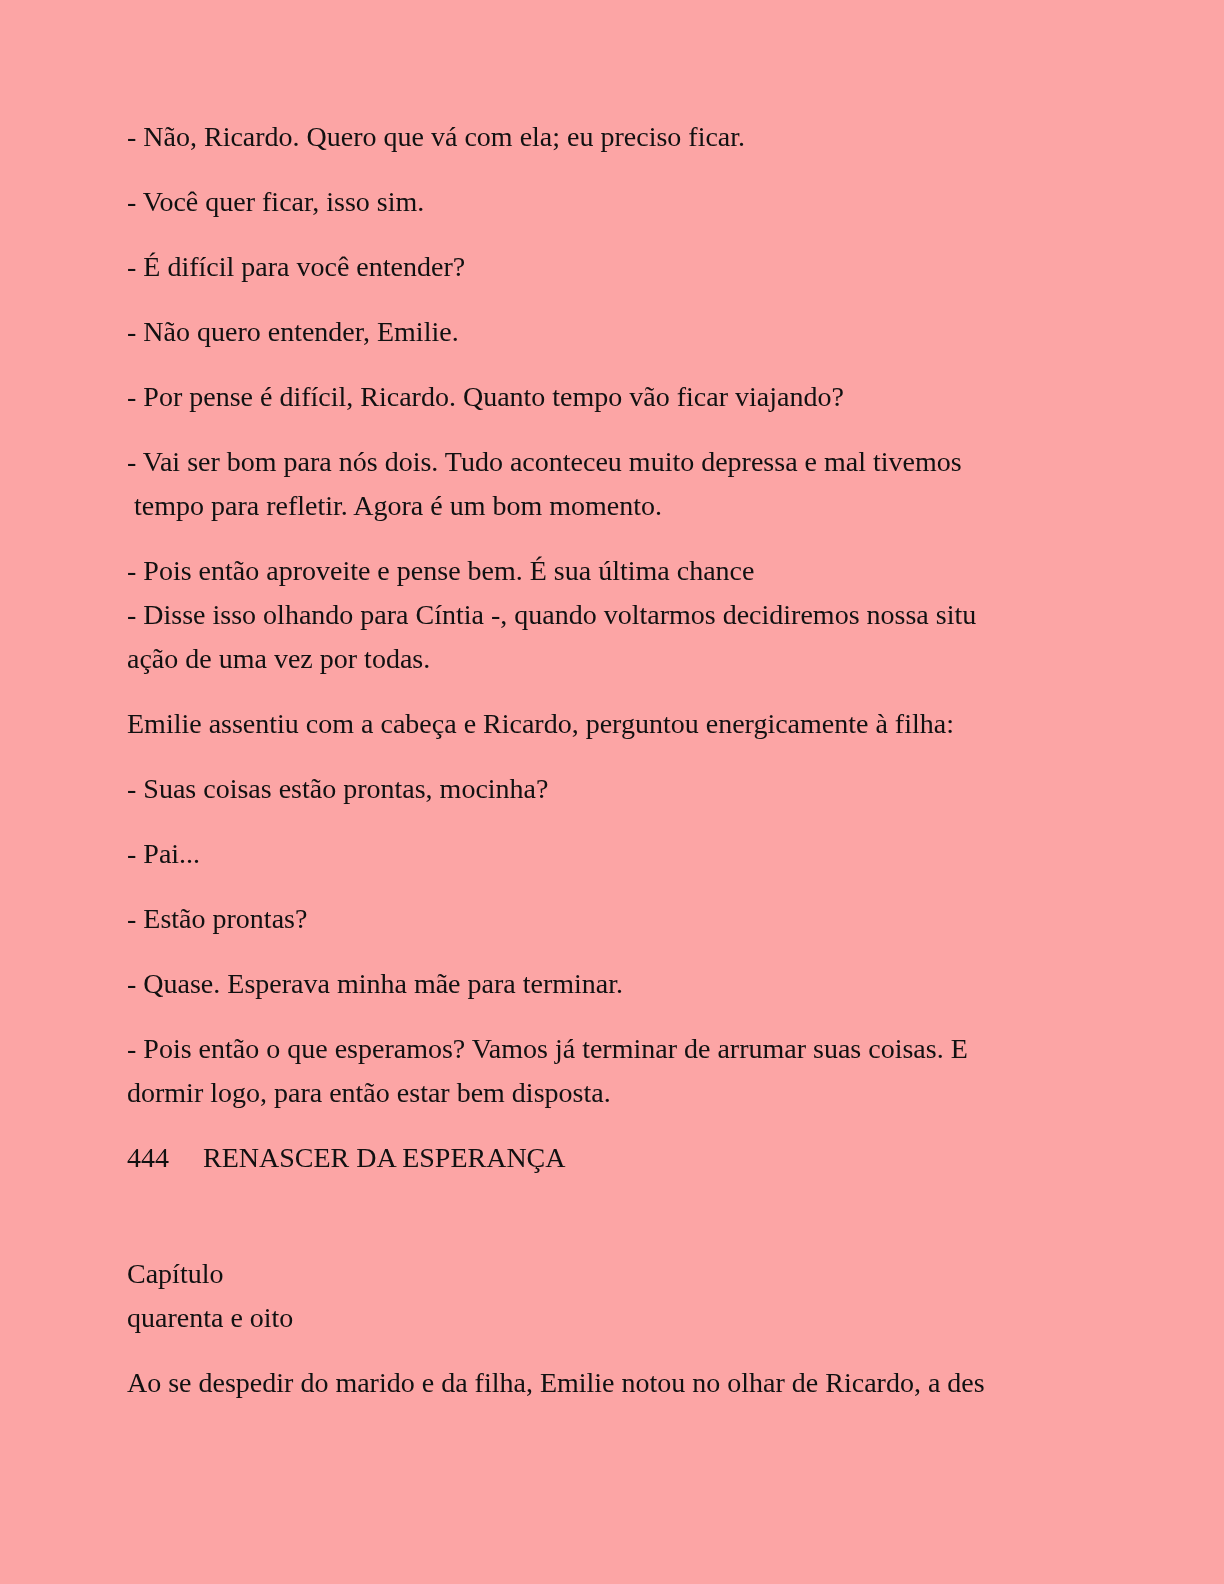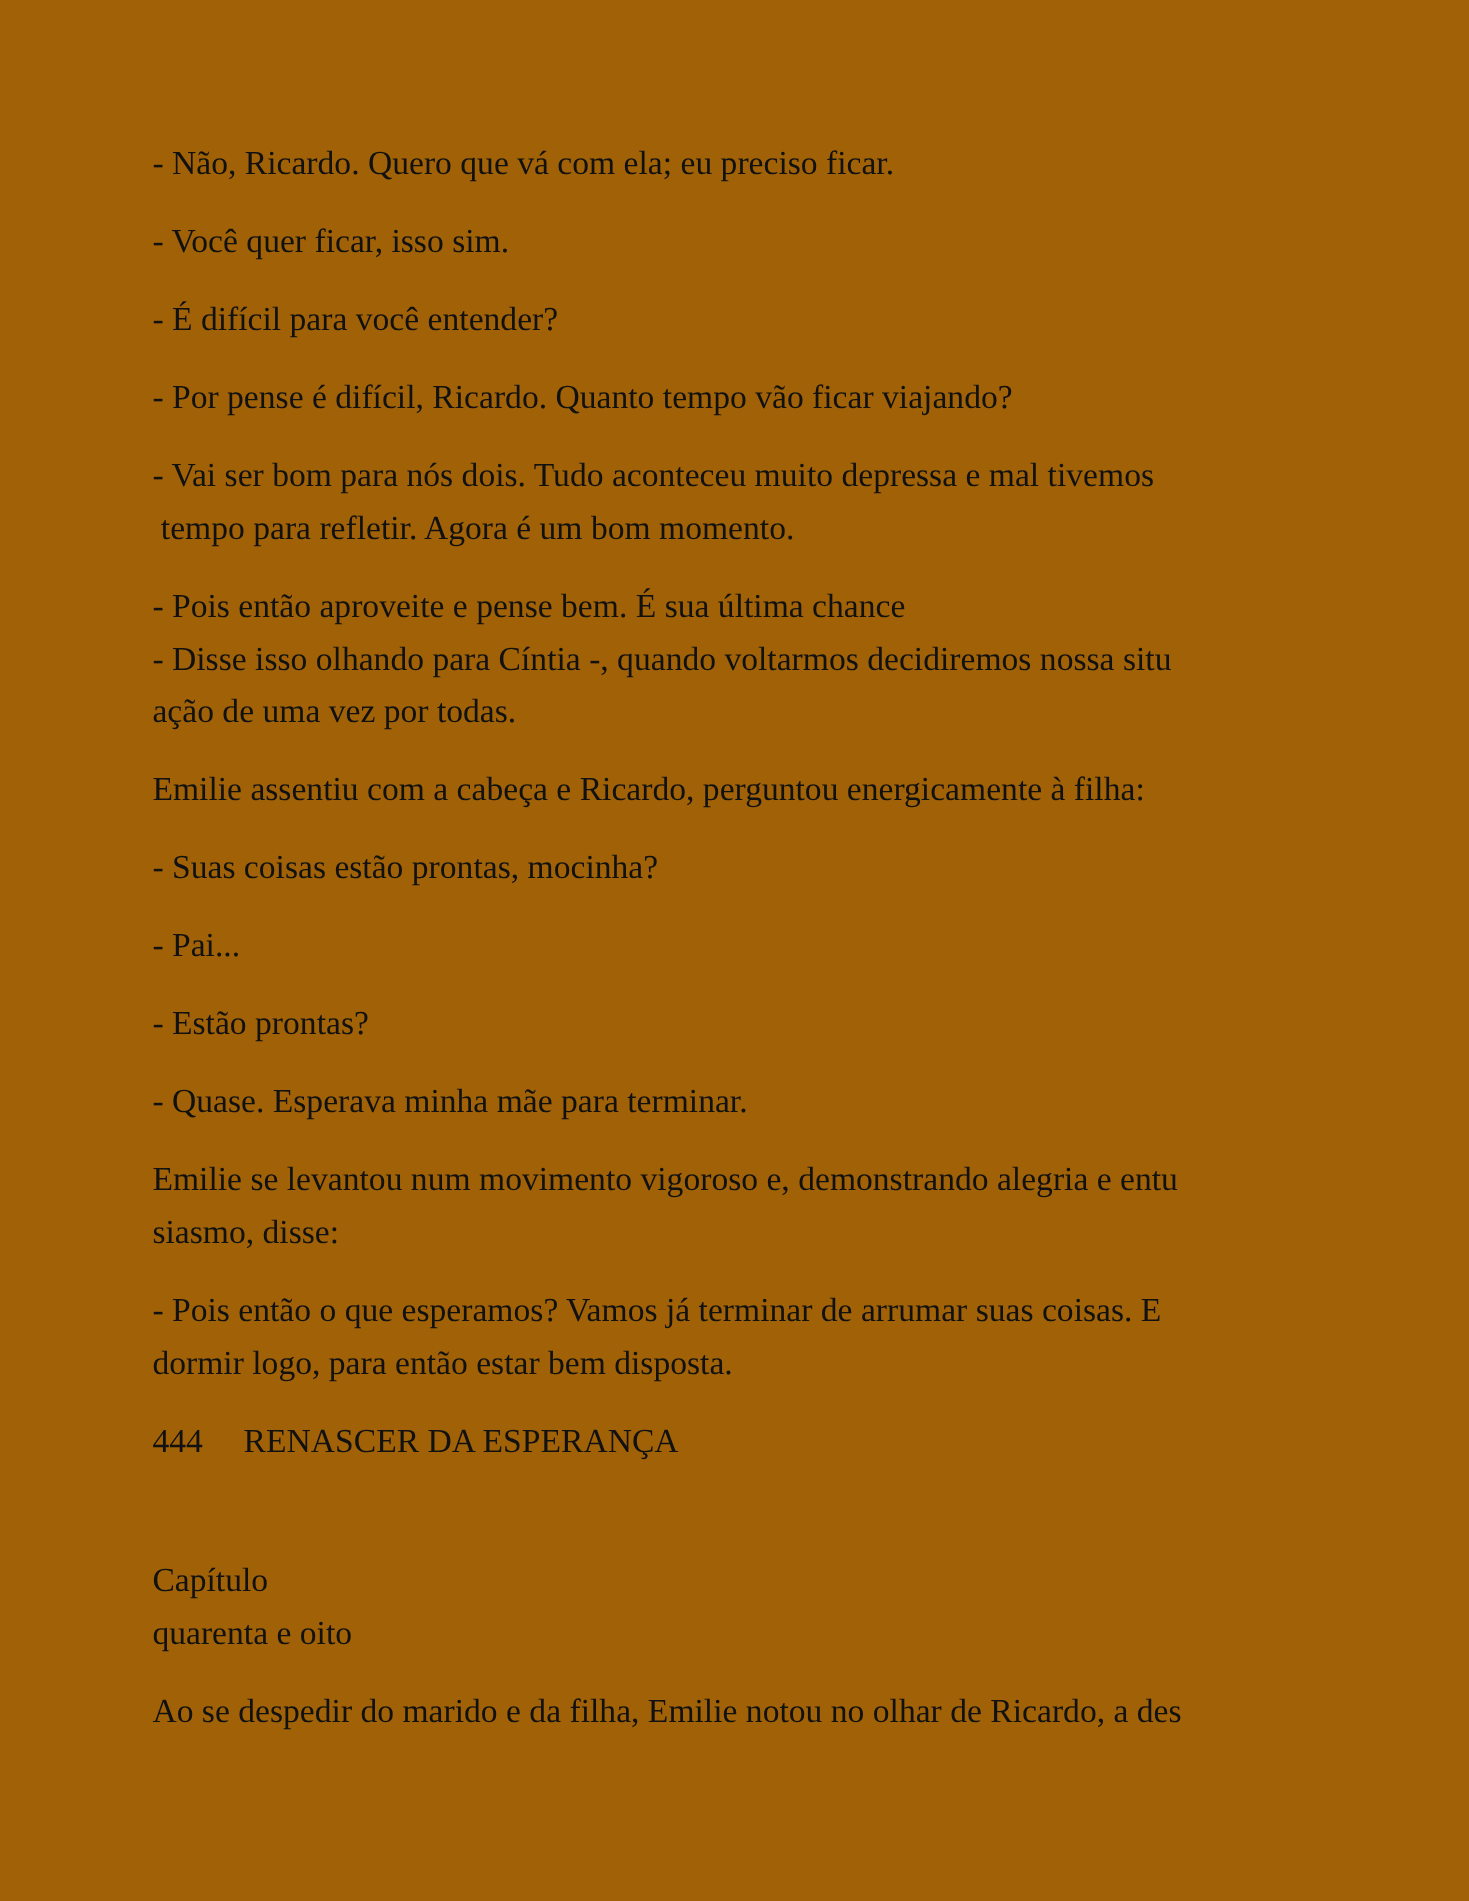--- a/index.html
+++ b/index.html
@@ -5,21 +5,21 @@
   html, body {
     margin: 0;
     padding: 0;
     background: #ffffff;
   }
   .page {
     position: relative;
     width: 1224px;
     height: 1584px;
     margin: 0 auto;
-    background: #a16207;
+    background: #fca5a5;
     box-sizing: border-box;
     padding: 115px 112px 0 127px;
     overflow: hidden;
     font-family: "Liberation Serif", "DejaVu Serif", serif;
     font-size: 28px;
     line-height: 44px;
     color: #111111;
   }
   .para {
     margin: 0 0 21px 0;
@@ -40,33 +40,32 @@
   }
 </style>
 </head>
 <body>
 
 <div class="page">
 
   <p class="para">- Não, Ricardo. Quero que vá com ela; eu preciso ficar.</p>
   <p class="para">- Você quer ficar, isso sim.</p>
   <p class="para">- É difícil para você entender?</p>
+  <p class="para">- Não quero entender, Emilie.</p>
   <p class="para">- Por pense é difícil, Ricardo. Quanto tempo vão ficar viajando?</p>
   <p class="para">- Vai ser bom para nós dois. Tudo aconteceu muito depressa e mal tivemos
  tempo para refletir. Agora é um bom momento.</p>
   <p class="para">- Pois então aproveite e pense bem. É sua última chance
 - Disse isso olhando para Cíntia -, quando voltarmos decidiremos nossa situ
 ação de uma vez por todas.</p>
   <p class="para">Emilie assentiu com a cabeça e Ricardo, perguntou energicamente à filha:</p>
   <p class="para">- Suas coisas estão prontas, mocinha?</p>
   <p class="para">- Pai...</p>
   <p class="para">- Estão prontas?</p>
   <p class="para">- Quase. Esperava minha mãe para terminar.</p>
-  <p class="para">Emilie se levantou num movimento vigoroso e, demonstrando alegria e entu
-siasmo, disse:</p>
   <p class="para">- Pois então o que esperamos? Vamos já terminar de arrumar suas coisas. E
 dormir logo, para então estar bem disposta.</p>
 
   <div class="heading-row">
     <span class="page-number">444</span>
     <span class="book-title">RENASCER DA ESPERANÇA</span>
   </div>
 
   <p class="chapter">Capítulo
 quarenta e oito</p>

